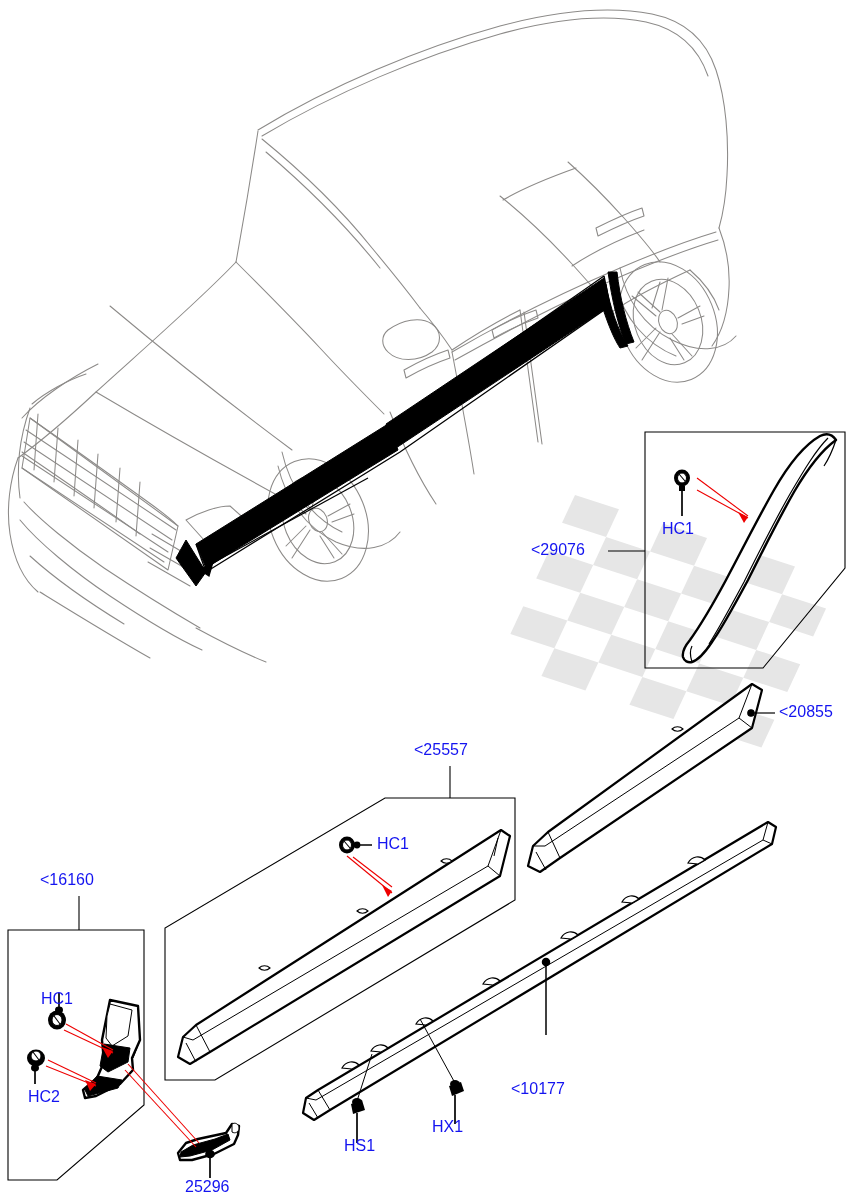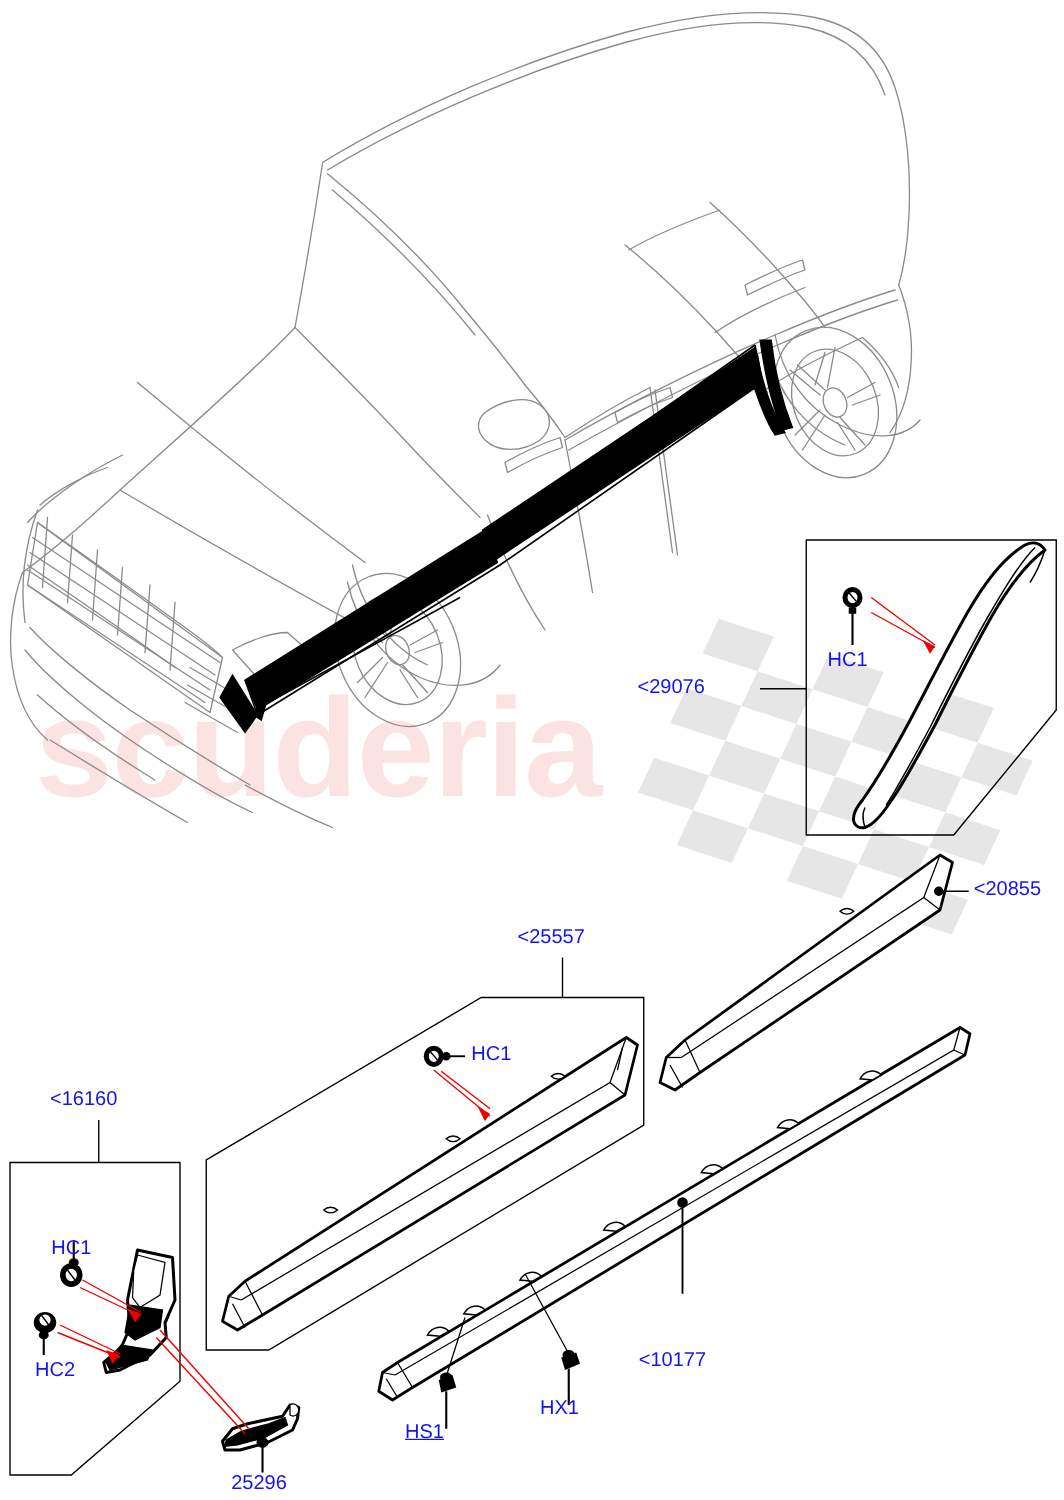--- a/index.html
+++ b/index.html
@@ -80,21 +80,20 @@
       <rect x="220" y="96" width="44" height="32"></rect>
       <rect x="0" y="128" width="44" height="32"></rect>
       <rect x="88" y="128" width="44" height="32"></rect>
       <rect x="176" y="128" width="44" height="32"></rect>
       <rect x="44" y="160" width="44" height="32"></rect>
       <rect x="132" y="160" width="44" height="32"></rect>
       <rect x="220" y="160" width="44" height="32"></rect>
     </g>
   </svg>
 
-  <div class="wm-text" id="wm-scuderia">scuderia</div>
 
   <svg class="layer" viewBox="0 0 851 1200">
     <g fill="none" stroke="#8c8a88" stroke-width="1.05" stroke-linejoin="round" stroke-linecap="round">
 
       <path d="M258,130 C330,86 420,48 500,26 C560,10 610,6 652,14 C686,21 706,40 716,70
                C726,100 729,140 727,175 C726,196 723,214 719,228"></path>
       <path d="M262,136 C334,93 422,56 500,34 C558,18 606,14 646,22 C678,29 698,47 708,76"></path>
 
       <path d="M262,139 C300,170 340,208 372,248 C392,272 408,292 420,308"></path>
       <path d="M258,131 C252,170 244,218 236,262"></path>
@@ -232,21 +231,21 @@
     <g stroke="#ee0000" stroke-width="1.1" fill="none">
       <path d="M697,478 L748,516"></path>
       <path d="M697,490 L748,518"></path>
       <path d="M748,517 L738,512 L744,523 Z" fill="#ee0000" stroke="none"></path>
     </g>
 
     <g stroke="#000000" stroke-width="1.1" fill="none">
       <path d="M608,551 L645,551"></path>
     </g>
   </svg>
-  <div class="lbl" style="left:510px; top:541px;">&lt;29076</div>
+  <div class="lbl" style="left:531px; top:541px;">&lt;29076</div>
   <div class="lbl" style="left:662px; top:520px;">HC1</div>
 
   <svg class="layer" viewBox="0 0 851 1200">
     <g fill="#ffffff" stroke="#000000" stroke-width="2.2" stroke-linejoin="round" stroke-linecap="round">
       <path d="M752,684 L762,690 L752,728 L560,858 L540,872 L528,866 L533,846 L548,832 Z"></path>
     </g>
     <g fill="none" stroke="#000000" stroke-width="1">
       <path d="M752,684 L739,718 L545,846"></path>
       <path d="M739,718 L752,728"></path>
       <path d="M545,846 L533,846"></path>
@@ -338,21 +337,21 @@
       <path d="M357,1101 L372,1054" stroke="#000000" stroke-width="1" fill="none"></path>
     </g>
 
     <g stroke="#000000" stroke-width="1.5" fill="none">
       <path d="M546,963 L546,1035"></path>
       <circle cx="546" cy="962" r="3.5" fill="#000000"></circle>
     </g>
   </svg>
   <div class="lbl" style="left:511px; top:1080px;">&lt;10177</div>
   <div class="lbl" style="left:432px; top:1118px;">HX1</div>
-  <div class="lbl" style="left:324px; top:1137px;text-decoration:underline;">HS1</div>
+  <div class="lbl" style="left:344px; top:1137px;">HS1</div>
 
   <svg class="layer" viewBox="0 0 851 1200">
     <g fill="none" stroke="#000000" stroke-width="1.1">
       <path d="M8,930 L144,930 L144,1105 L57,1180 L8,1180 Z"></path>
     </g>
 
     <g fill="#ffffff" stroke="#000000" stroke-width="2.4" stroke-linejoin="round" stroke-linecap="round">
       <path d="M110,1000 L138,1006 L140,1040 L132,1058 L133,1070 L120,1084
                L96,1096 L85,1098 L83,1090 L97,1078 L104,1062 L102,1040
                L106,1020 Z"></path>

